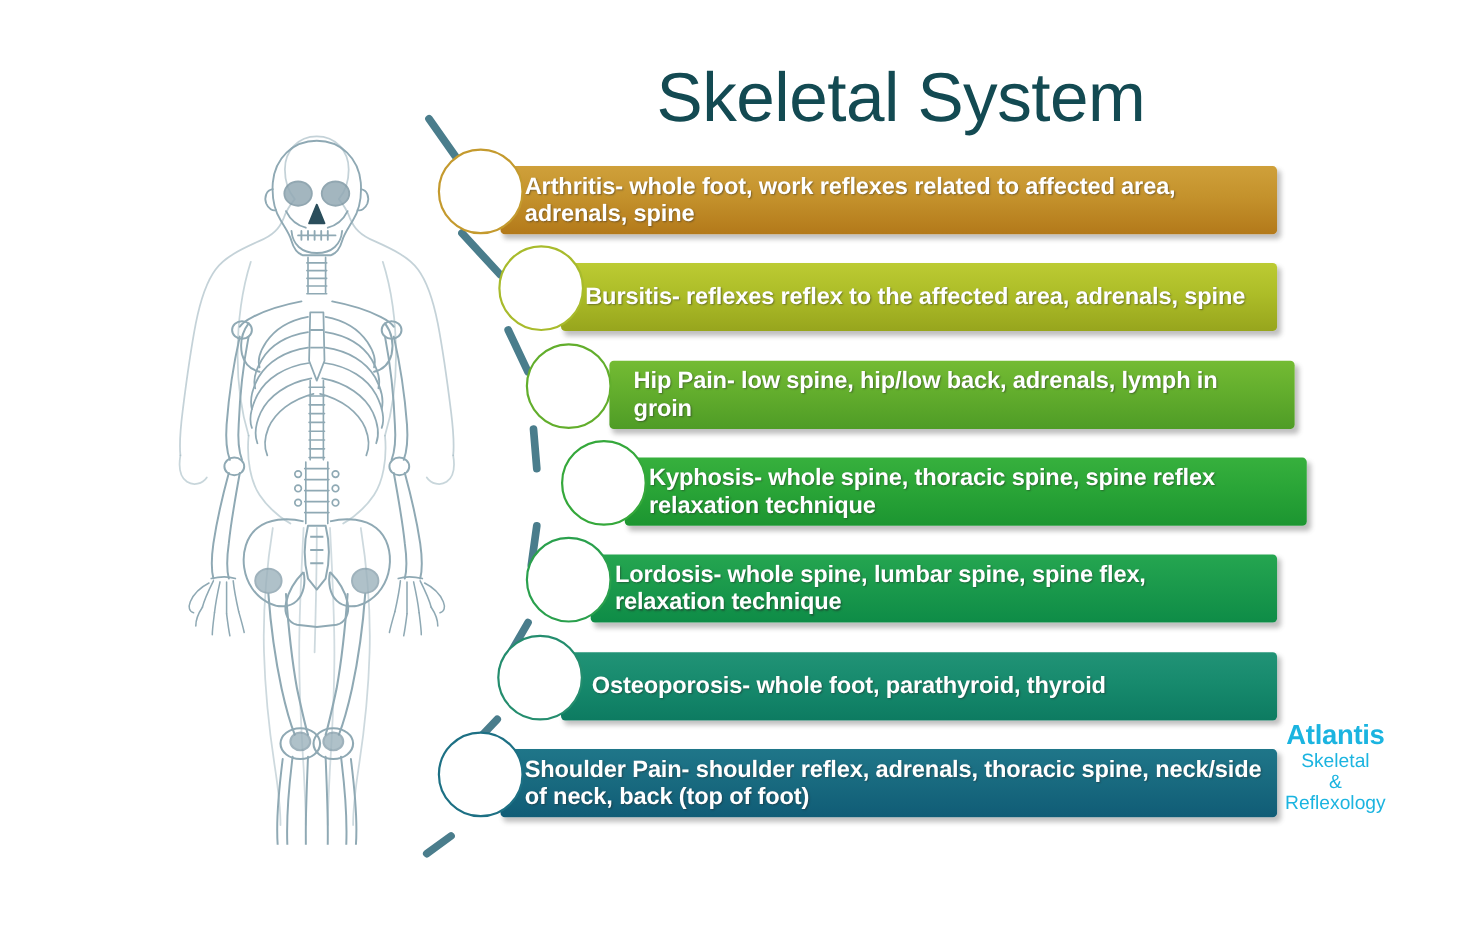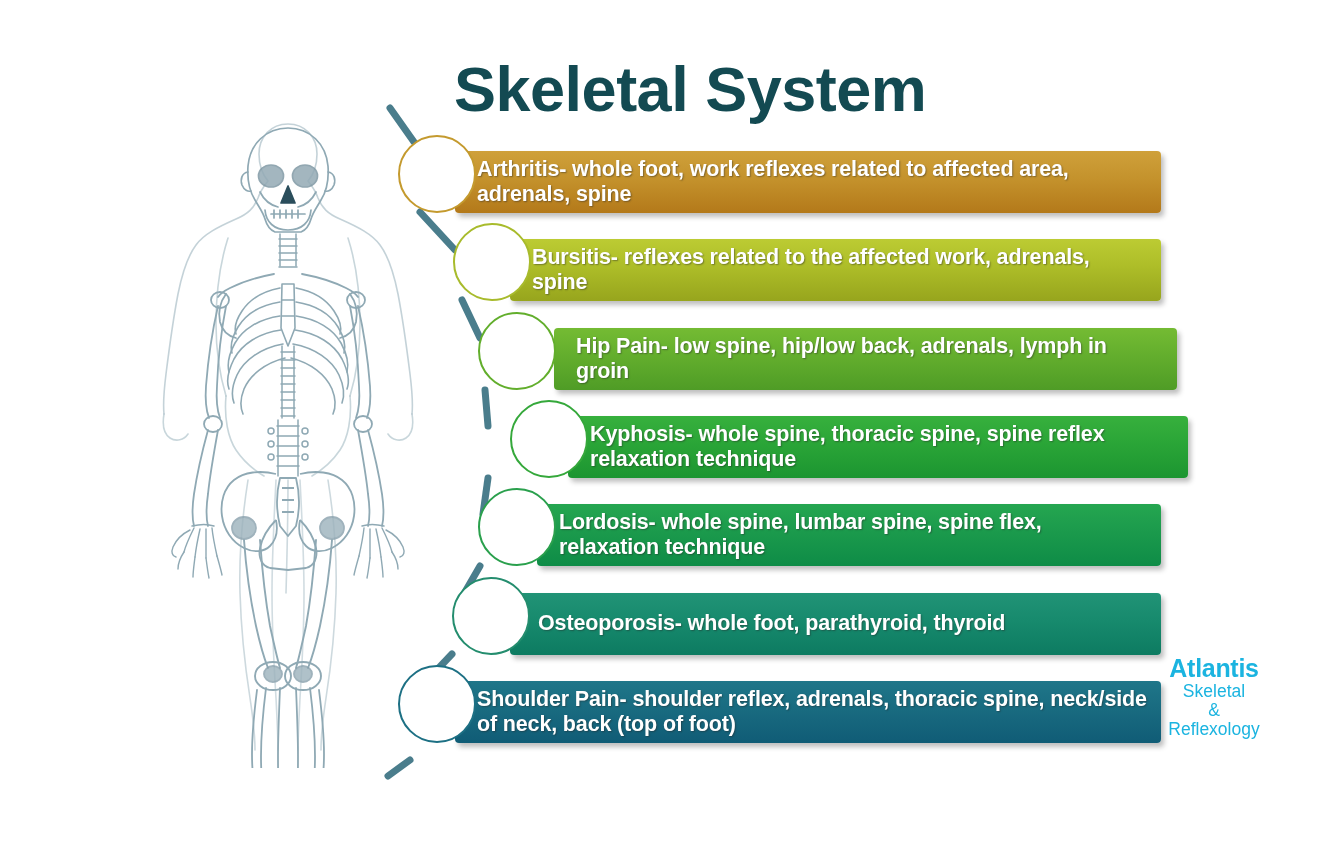--- a/index.html
+++ b/index.html
@@ -14,26 +14,26 @@
     position: relative;
     width: 1335px;
     height: 843px;
     background: #ffffff;
     overflow: hidden;
   }
 
   
   #page-title {
     position: absolute;
-    left: 454px;
+    left: 434px;
     top: 56px;
     width: 770px;
-    text-align: left;
+    text-align: center;
     font-size: 63px;
-    font-weight: bold;
+    font-weight: normal;
     color: #134a52;
     letter-spacing: -0.5px;
     line-height: 1.05;
     white-space: nowrap;
   }
 
   
   #skeleton-figure {
     position: absolute;
     left: 108px;
@@ -329,21 +329,21 @@
 
     <div class="bar-row" style="left:398px; top:135px; width:763px;">
       <div class="bar" style="left:57px; width:706px; background:linear-gradient(180deg,#cfa03a 0%,#c4922c 45%,#b3791a 100%);">
         <div class="bar-label" style="margin-left:22px; margin-right:14px;">Arthritis- whole foot, work reflexes related to affected area, adrenals, spine</div>
       </div>
       <div class="node-circle" style="left:0px; top:0px; border:2.5px solid #c49a2e;"></div>
     </div>
 
     <div class="bar-row" style="left:453px; top:223px; width:708px;">
       <div class="bar" style="left:57px; width:651px; background:linear-gradient(180deg,#bccb33 0%,#adbd28 45%,#97a51d 100%);">
-        <div class="bar-label" style="margin-left:22px; margin-right:14px;">Bursitis- reflexes related to the affected work, adrenals, spine</div>
+        <div class="bar-label" style="margin-left:22px; margin-right:14px;">Bursitis- reflexes reflex to the affected area, adrenals, spine</div>
       </div>
       <div class="node-circle" style="left:0px; top:0px; border:2.5px solid #a8bb2c;"></div>
     </div>
 
     <div class="bar-row" style="left:478px; top:312px; width:683px;">
       <div class="bar" style="left:76px; width:623px; background:linear-gradient(180deg,#74bb33 0%,#63ae2d 45%,#4f9c26 100%);">
         <div class="bar-label" style="margin-left:22px; margin-right:14px;">Hip Pain- low spine, hip/low back, adrenals, lymph in groin</div>
       </div>
       <div class="node-circle" style="left:0px; top:0px; border:2.5px solid #62ae2c;"></div>
     </div>

